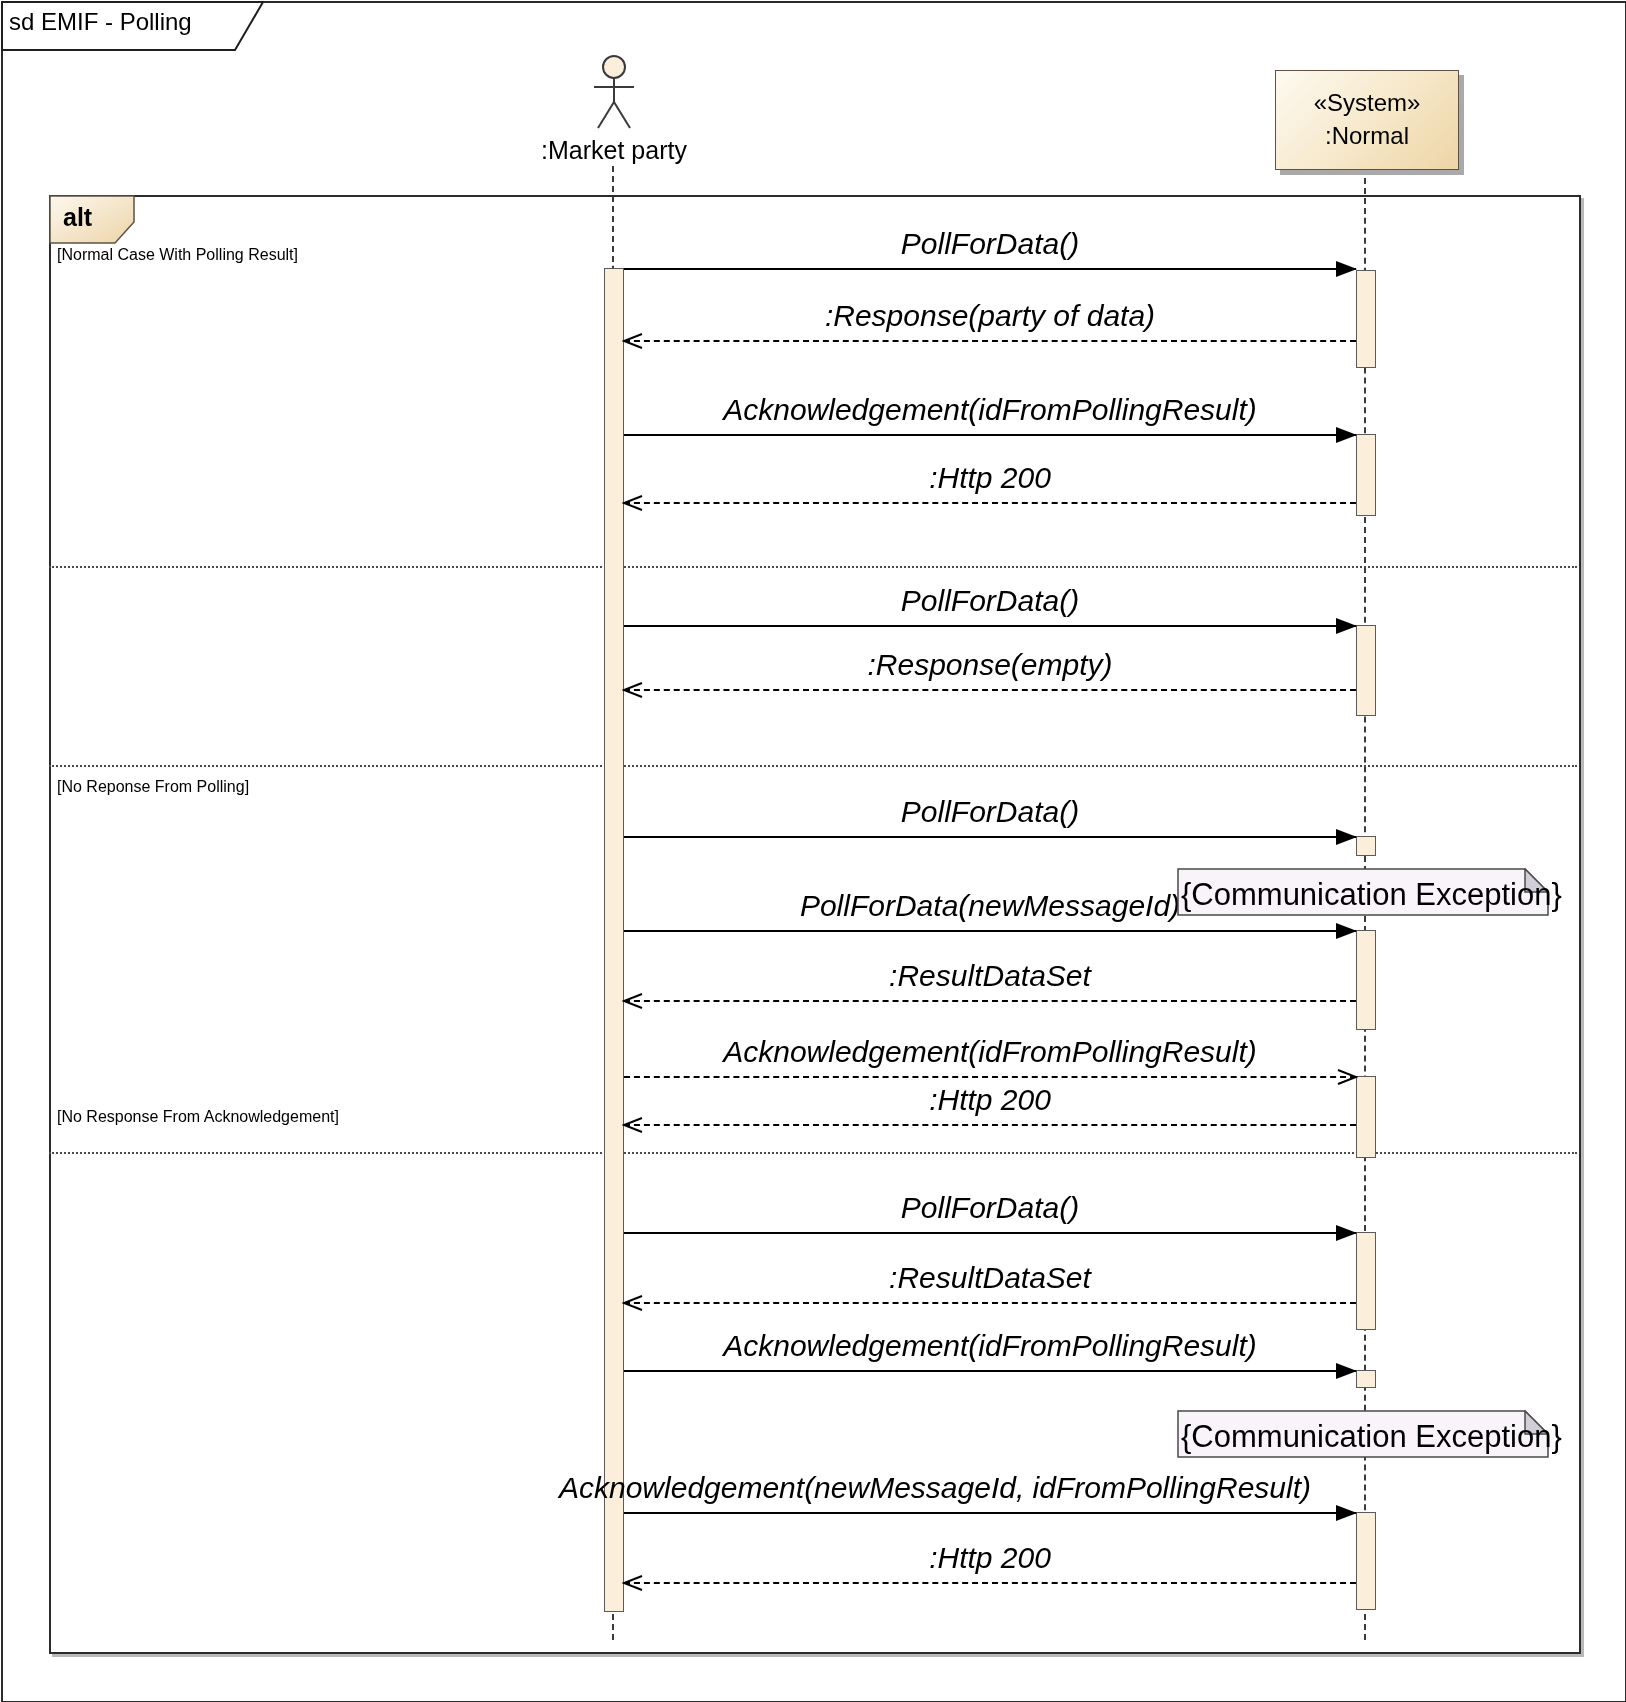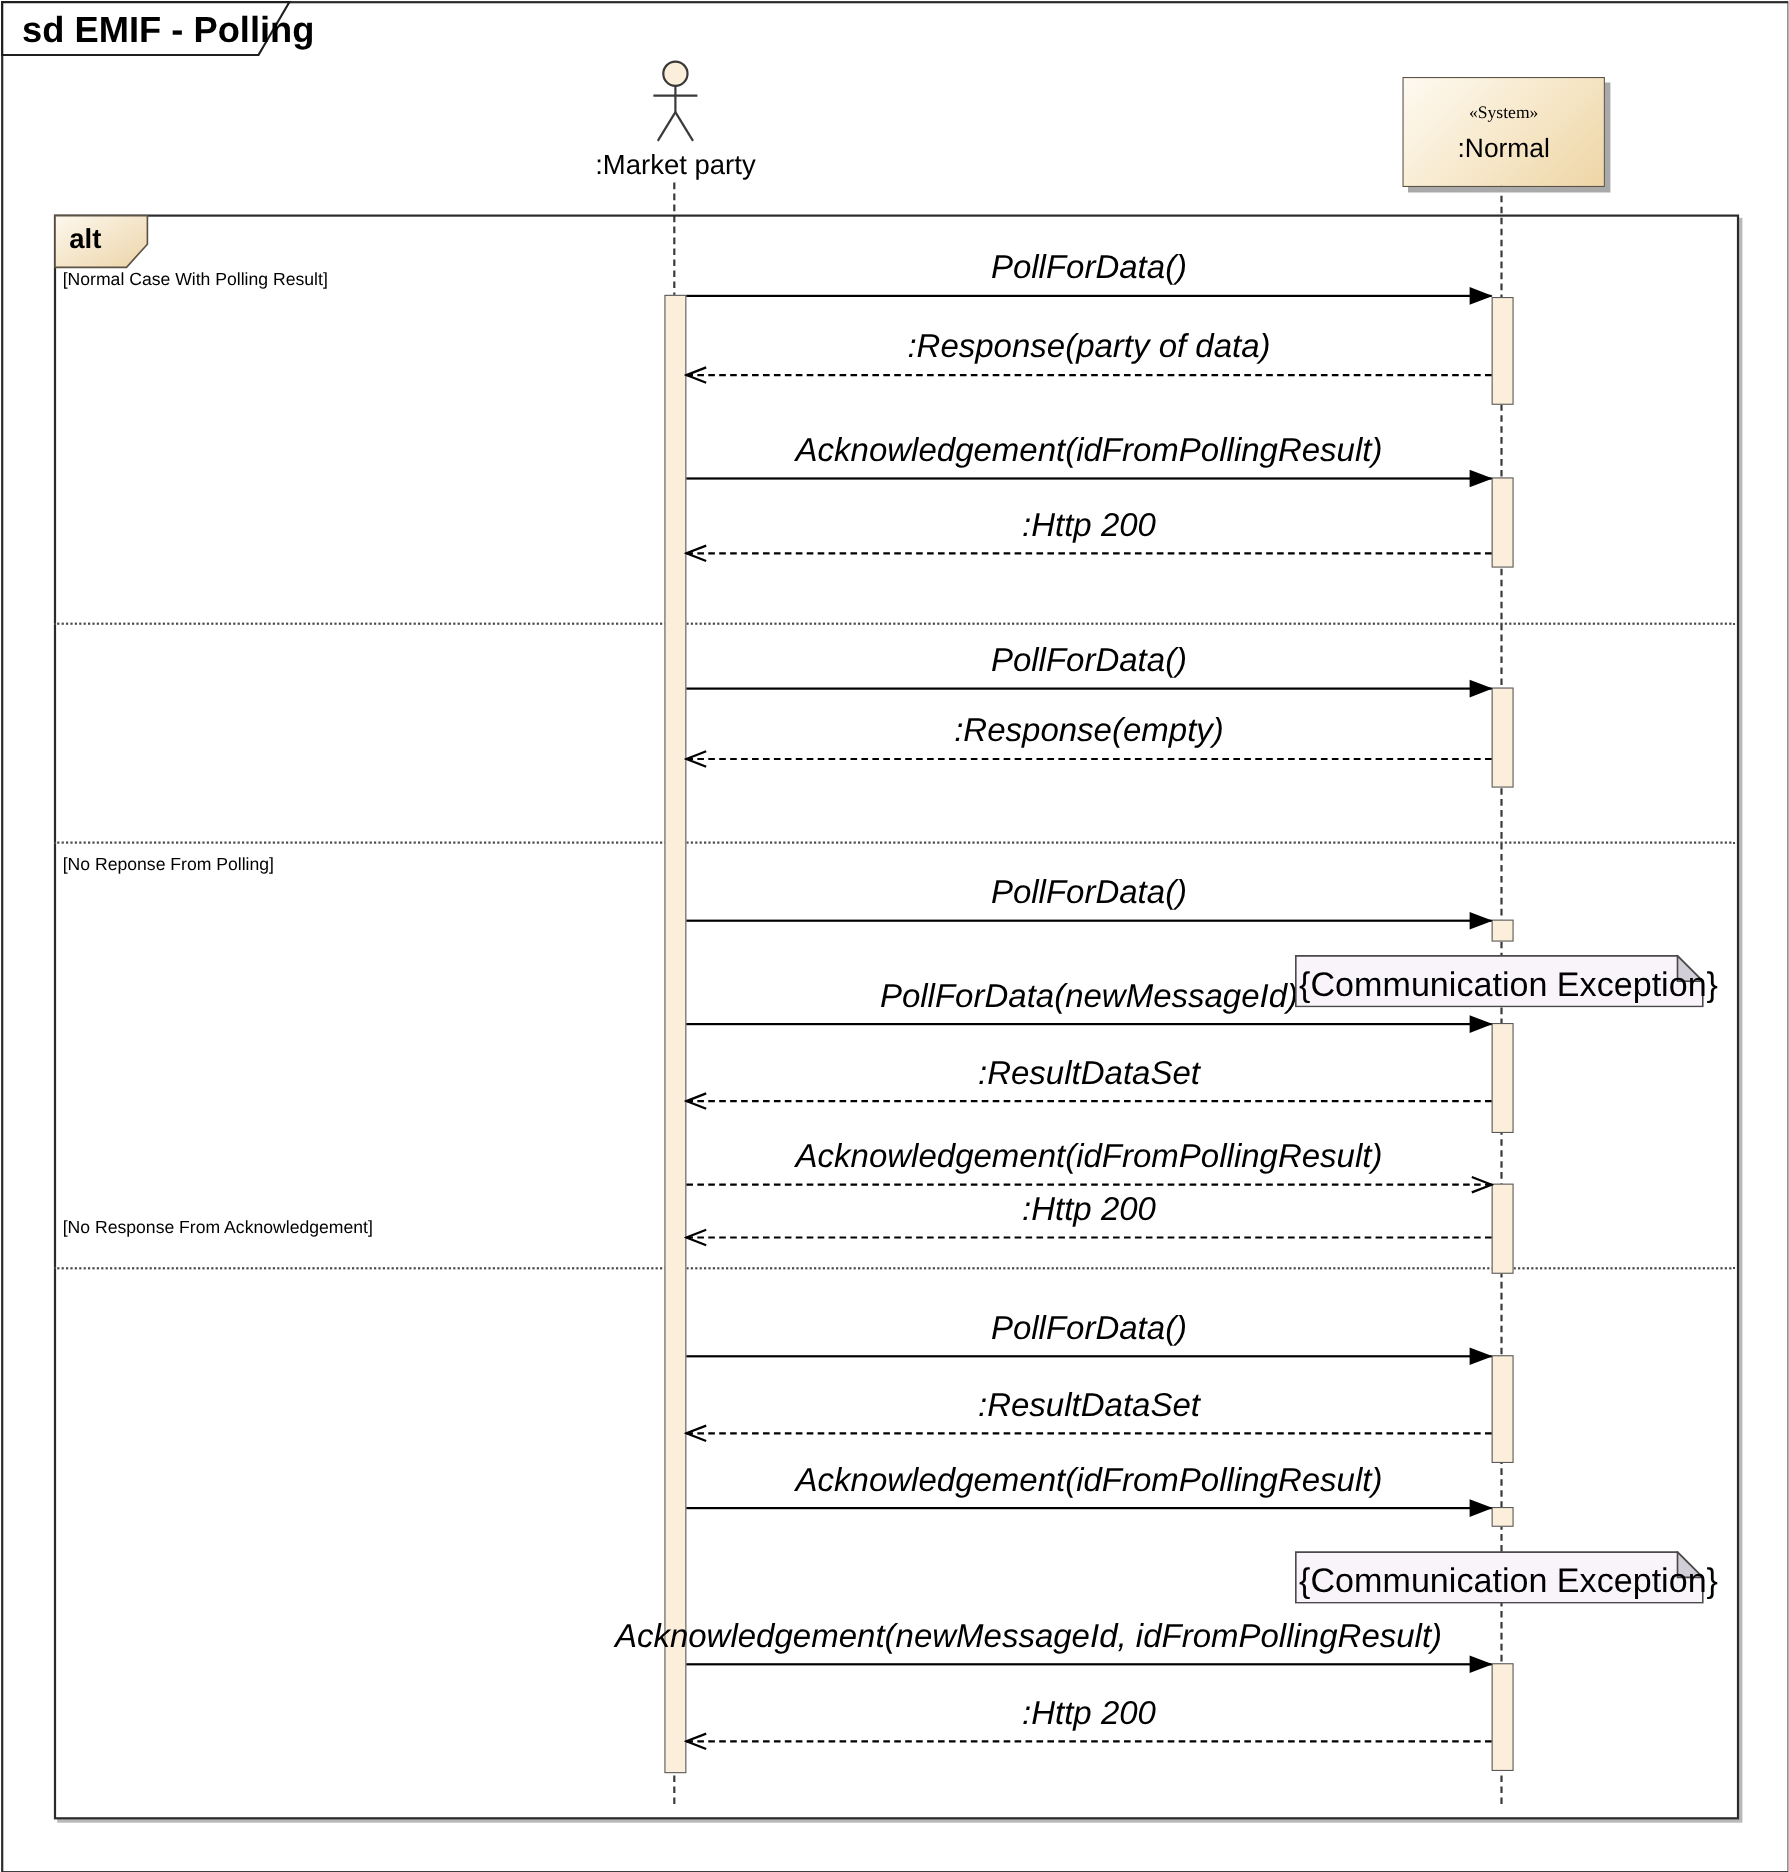--- a/index.html
+++ b/index.html
@@ -3,33 +3,33 @@
 <meta charset="utf-8">
 <style>
   html,body{margin:0;padding:0;background:#fff;}
   #canvas{
     position:relative;width:1626px;height:1702px;background:#fff;
     font-family:"Liberation Sans", sans-serif;color:#000;overflow:hidden;
   }
   .frame{position:absolute;left:1px;top:1px;width:1622px;height:1698px;border:2px solid #2b2b2b;}
   
   .title-tab{position:absolute;left:1px;top:1px;z-index:8;}
-  .title-text{position:absolute;left:20px;top:8px;font-size:33px;font-weight:bold;white-space:nowrap;z-index:9;}
+  .title-text{position:absolute;left:9px;top:8px;font-size:24px;font-weight:normal;white-space:nowrap;z-index:9;}
   
   .actor{position:absolute;left:584px;top:54px;width:60px;height:78px;z-index:3;}
   .lifeline-label{position:absolute;top:136px;width:300px;text-align:center;font-size:25px;z-index:3;}
   .mp-label{left:464px;}
   
   .system-box{
     position:absolute;left:1275px;top:70px;width:182px;height:98px;z-index:3;
     background:linear-gradient(135deg,#fefaf1 0%,#f6e7c8 55%,#eed5a5 100%);
     border:1px solid #5d5345;box-shadow:5px 5px 0 #a9a9a9;
     display:flex;flex-direction:column;align-items:center;justify-content:center;
   }
-  .system-box .stereotype{font-size:16px;line-height:32px;font-family:Liberation Serif, serif;}
+  .system-box .stereotype{font-size:24px;line-height:32px;}
   .system-box .obj-name{font-size:24px;line-height:34px;}
   
   .lifeline{position:absolute;width:0;border-left:2px dashed #3a3a3a;z-index:1;}
   
   .bar{position:absolute;width:20px;background:#fbeedb;border:1px solid #5a5a5a;box-sizing:border-box;z-index:2;}
   
   .alt-box{position:absolute;left:49px;top:195px;width:1528px;height:1455px;
     border:2px solid #2b2b2b;box-shadow:3px 3px 0 #b9b9b9;z-index:1;background:transparent;}
   .alt-tab{position:absolute;left:49px;top:195px;z-index:6;}
   .alt-op{position:absolute;left:63px;top:203px;font-size:25px;font-weight:bold;z-index:7;}

